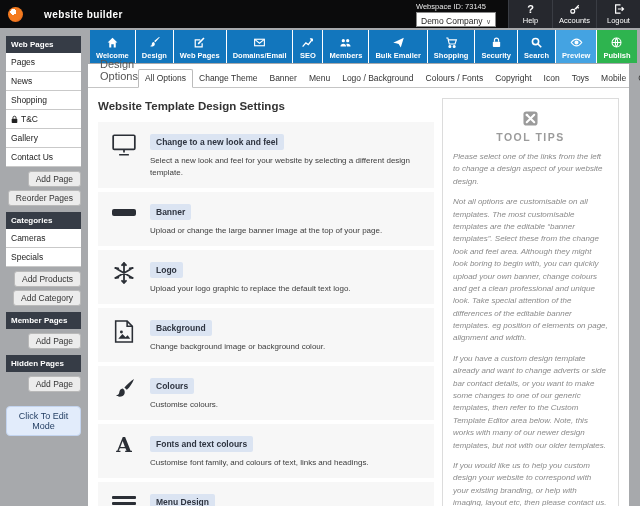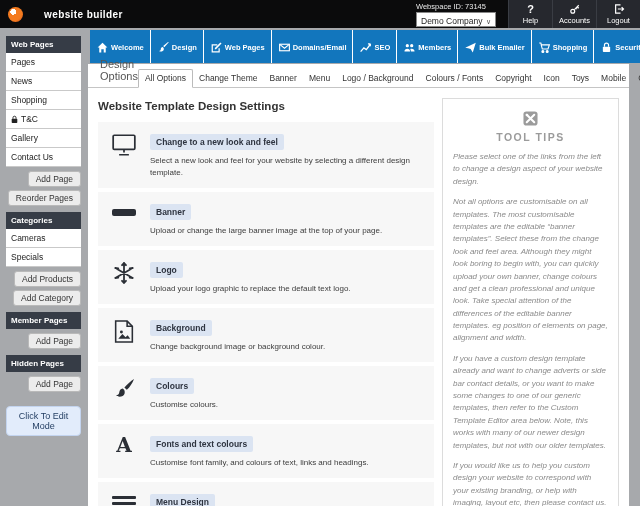--- a/index.html
+++ b/index.html
@@ -20,21 +20,21 @@
                     display:flex; align-items:flex-end; justify-content:space-between; padding:0 4px; cursor:pointer; }
   .chev { font-size:7px; color:#555; }
   .tb-btn { width:44px; background:#26282e; border-left:1px solid #3a3d44; color:#fff;
             display:flex; flex-direction:column; align-items:center; justify-content:center; gap:1px; cursor:pointer; }
   .tb-btn .tb-ic { height:12px; display:flex; align-items:center; font-size:11px; font-weight:bold; }
   .tb-btn .tb-lbl { font-size:7.5px; }
 
   
   .nav { position:absolute; left:90px; top:30px; display:flex; }
   .nav-btn { background:#1276bd; color:#fff; border-right:1px solid #fff; padding:4px 6px 3px;
-             display:flex; flex-direction:row; align-items:center; justify-content:flex-end; gap:2px;
+             display:flex; flex-direction:column; align-items:center; justify-content:flex-end; gap:2px;
              min-width:30px; height:33px; cursor:pointer; }
   .nav-btn svg { width:13px; height:13px; }
   .nav-btn .nav-lbl { font-size:7.5px; font-weight:bold; white-space:nowrap; }
   .nav-btn.preview { background:#44a3e2; }
   .nav-btn.publish { background:#2eb44f; border-right:none; }
 
   
   .sidebar { position:absolute; left:0; top:28px; width:88px; bottom:0; padding:8px 7px 0 6px; }
   .sb-header { background:#363c46; color:#fff; font-size:8px; font-weight:bold; padding:4px 5px; }
   .sb-item { background:#fff; border-bottom:1px solid #c9c9c9; color:#222; font-size:8.5px;

